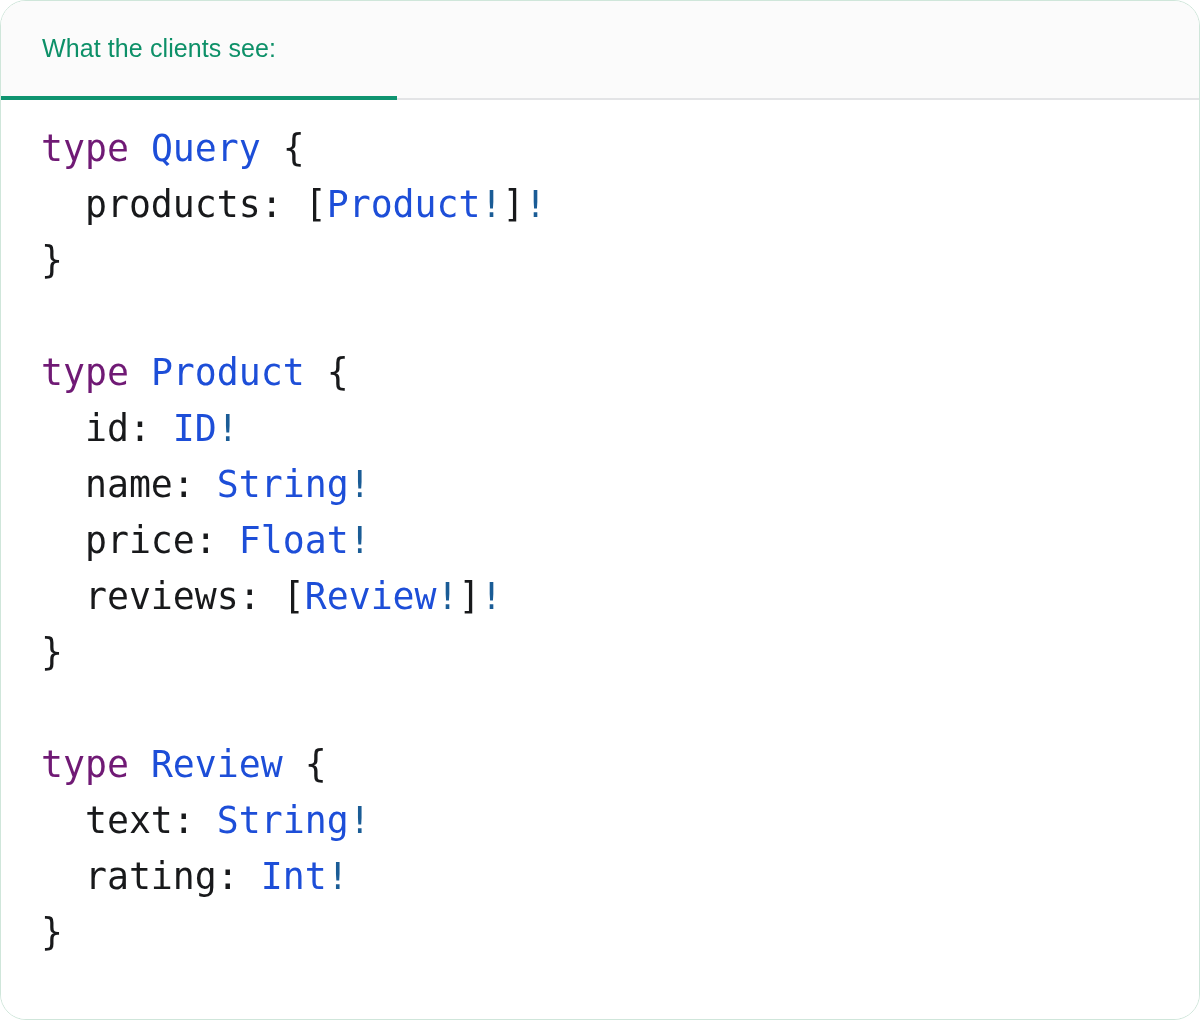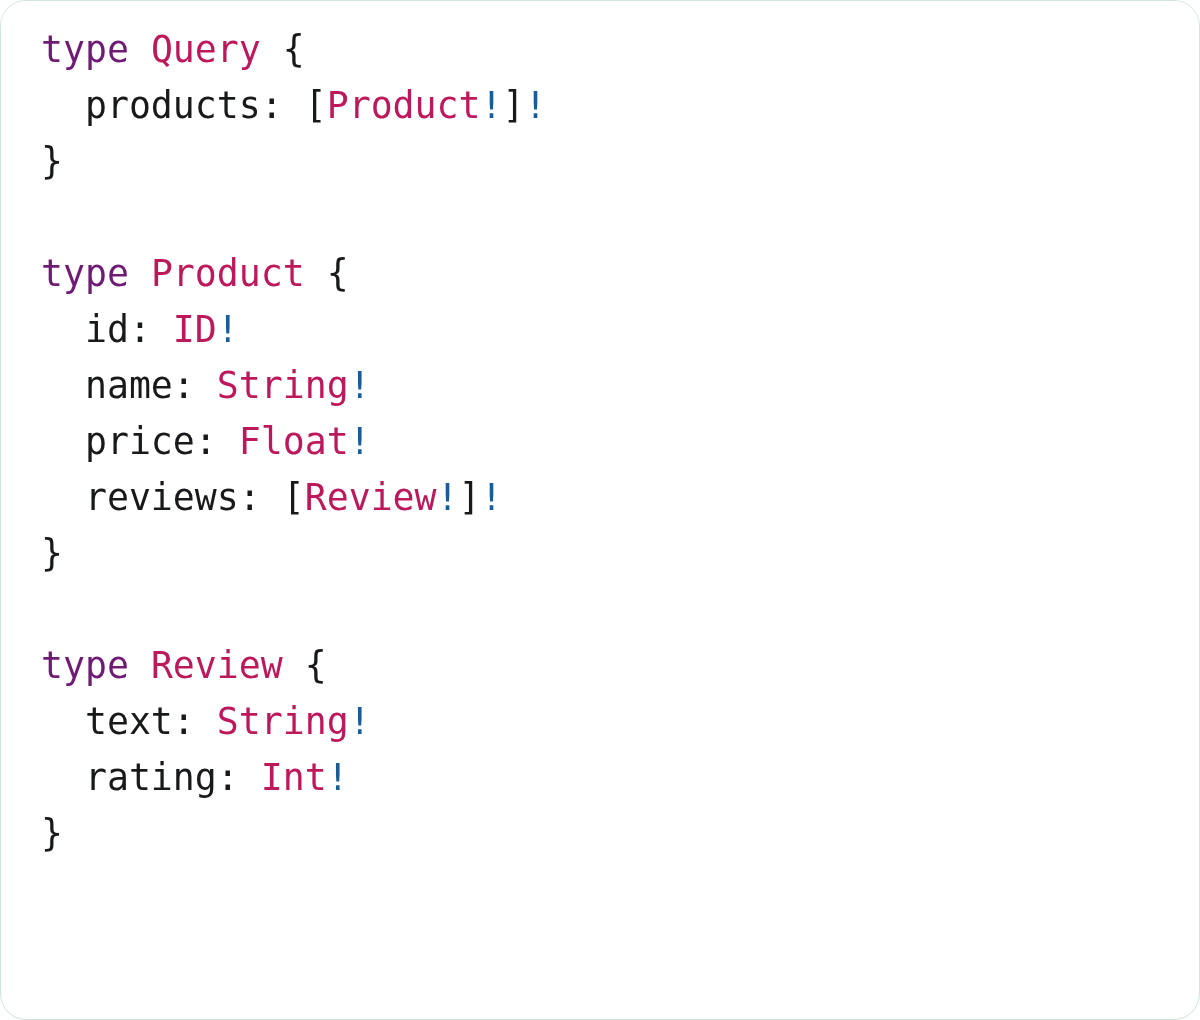--- a/index.html
+++ b/index.html
@@ -72,27 +72,32 @@
     font-size: 36.5px;
     line-height: 56px;
     white-space: pre;
     color: #18191b;
     letter-spacing: 0px;
     -moz-tab-size: 2;
     tab-size: 2;
   }
   .code .ln { display: block; min-height: 56px; }
   .kw   { color: #701a75; }   
-  .tn   { color: #be185d; }   
+  .tn   { color: #1d4ed8; }   
   .pn   { color: #18191b; }   
   .bang { color: #1a5c96; }   
 </style>
 </head>
 <body>
 
 <div class="card">
 
+  <div class="tabstrip">
+    <div class="tab">
+      <span class="tab-label">What the clients see:</span>
+    </div>
+  </div>
 
   <div class="code-area">
     <pre class="code" id="code-block"><span class="ln"><span class="kw">type</span><span class="pn"> </span><span class="tn">Query</span><span class="pn"> </span><span class="pn">{</span></span><span class="ln"><span class="pn">  products: </span><span class="pn">[</span><span class="tn">Product</span><span class="bang">!</span><span class="pn">]</span><span class="bang">!</span></span><span class="ln"><span class="pn">}</span></span><span class="ln">&nbsp;</span><span class="ln"><span class="kw">type</span><span class="pn"> </span><span class="tn">Product</span><span class="pn"> </span><span class="pn">{</span></span><span class="ln"><span class="pn">  id: </span><span class="tn">ID</span><span class="bang">!</span></span><span class="ln"><span class="pn">  name: </span><span class="tn">String</span><span class="bang">!</span></span><span class="ln"><span class="pn">  price: </span><span class="tn">Float</span><span class="bang">!</span></span><span class="ln"><span class="pn">  reviews: </span><span class="pn">[</span><span class="tn">Review</span><span class="bang">!</span><span class="pn">]</span><span class="bang">!</span></span><span class="ln"><span class="pn">}</span></span><span class="ln">&nbsp;</span><span class="ln"><span class="kw">type</span><span class="pn"> </span><span class="tn">Review</span><span class="pn"> </span><span class="pn">{</span></span><span class="ln"><span class="pn">  text: </span><span class="tn">String</span><span class="bang">!</span></span><span class="ln"><span class="pn">  rating: </span><span class="tn">Int</span><span class="bang">!</span></span><span class="ln"><span class="pn">}</span></span></pre>
   </div>
 
 </div>
 
 </body></html>

